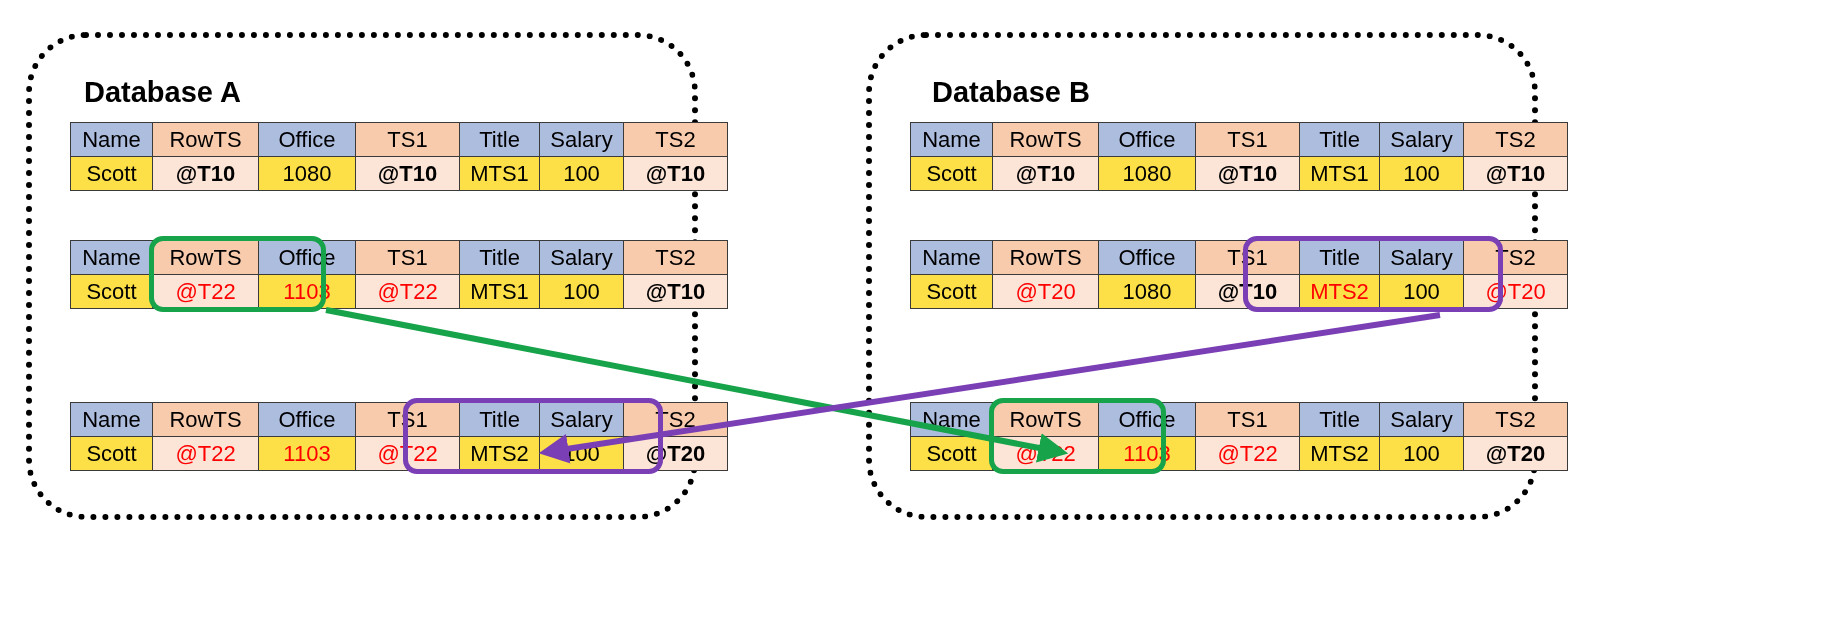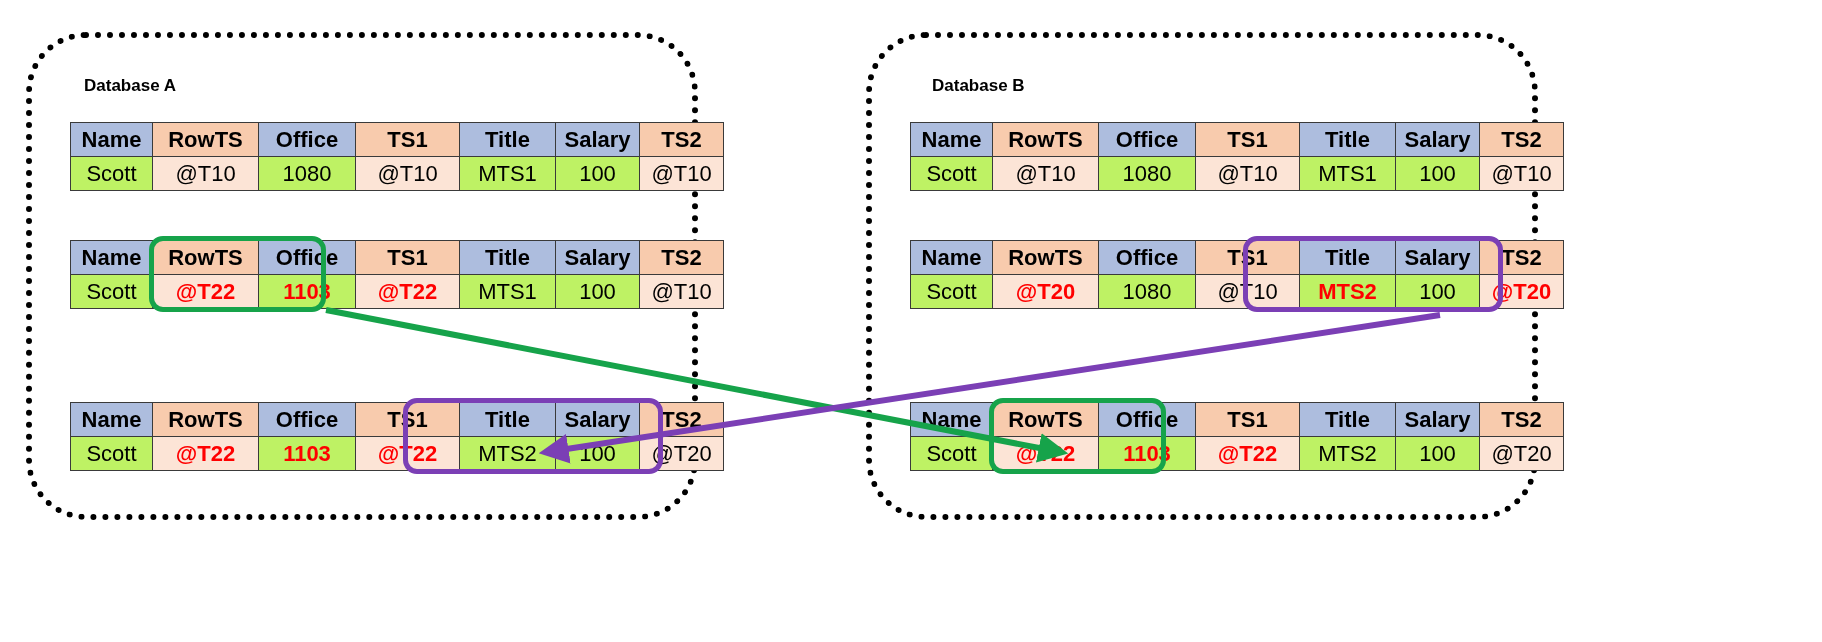--- a/index.html
+++ b/index.html
@@ -15,21 +15,21 @@
     position:absolute;
     border:6px dotted #000000;
     border-radius:60px;
     box-sizing:border-box;
   }
   #db-a{left:26px;top:32px;width:672px;height:488px;}
   #db-b{left:866px;top:32px;width:672px;height:488px;}
 
   .db-title{
     position:absolute;
-    font-size:17px;font-weight:bold;color:#000;
+    font-size:29px;font-weight:bold;color:#000;
     white-space:nowrap;
   }
   #db-a .db-title{left:52px;top:38px;}
   #db-b .db-title{left:60px;top:38px;}
 
   
   .tbl{
     position:absolute;
     border-collapse:collapse;
     table-layout:fixed;
@@ -37,36 +37,36 @@
   }
   .tbl td{
     border:1px solid #3a3a3a;
     text-align:center;
     height:33px;
     padding:0 4px;
     box-sizing:border-box;
     white-space:nowrap;
     line-height:33px;
   }
-  .tbl tr.head td{font-weight:bold;color:#000;}
+  .tbl tr.head td{font-weight:normal;color:#000;}
   .tbl tr.head td.b{background:#adbdde;}
   .tbl tr.head td.o{background:#f8cbad;}
-  .tbl tr.body td.b{background:#bef264;}
-  .tbl tr.body td.o{background:#fce4d6;}
+  .tbl tr.body td.b{background:#fde047;}
+  .tbl tr.body td.o{background:#fce4d6;font-weight:bold;}
   .tbl tr.body td{color:#000;}
-  .tbl tr.body td.hl{color:#ff0000;font-weight:bold;margin-top:32px;}
+  .tbl tr.body td.hl{color:#ff0000;font-weight:normal;margin-top:32px;}
 
   
   .c-name{width:82px;}
   .c-rowts{width:106px;}
   .c-office{width:97px;}
   .c-ts1{width:104px;}
-  .c-title{width:96px;}
+  .c-title{width:80px;}
   .c-salary{width:84px;}
-  .c-ts2{width:84px;}
+  .c-ts2{width:104px;}
 
   
   .hlbox{
     position:absolute;
     border-radius:14px;
     box-sizing:border-box;
     pointer-events:none;
   }
   .hl-green{border:5px solid #16a34a;}
   .hl-purple{border:5px solid #7b3fb5;}

